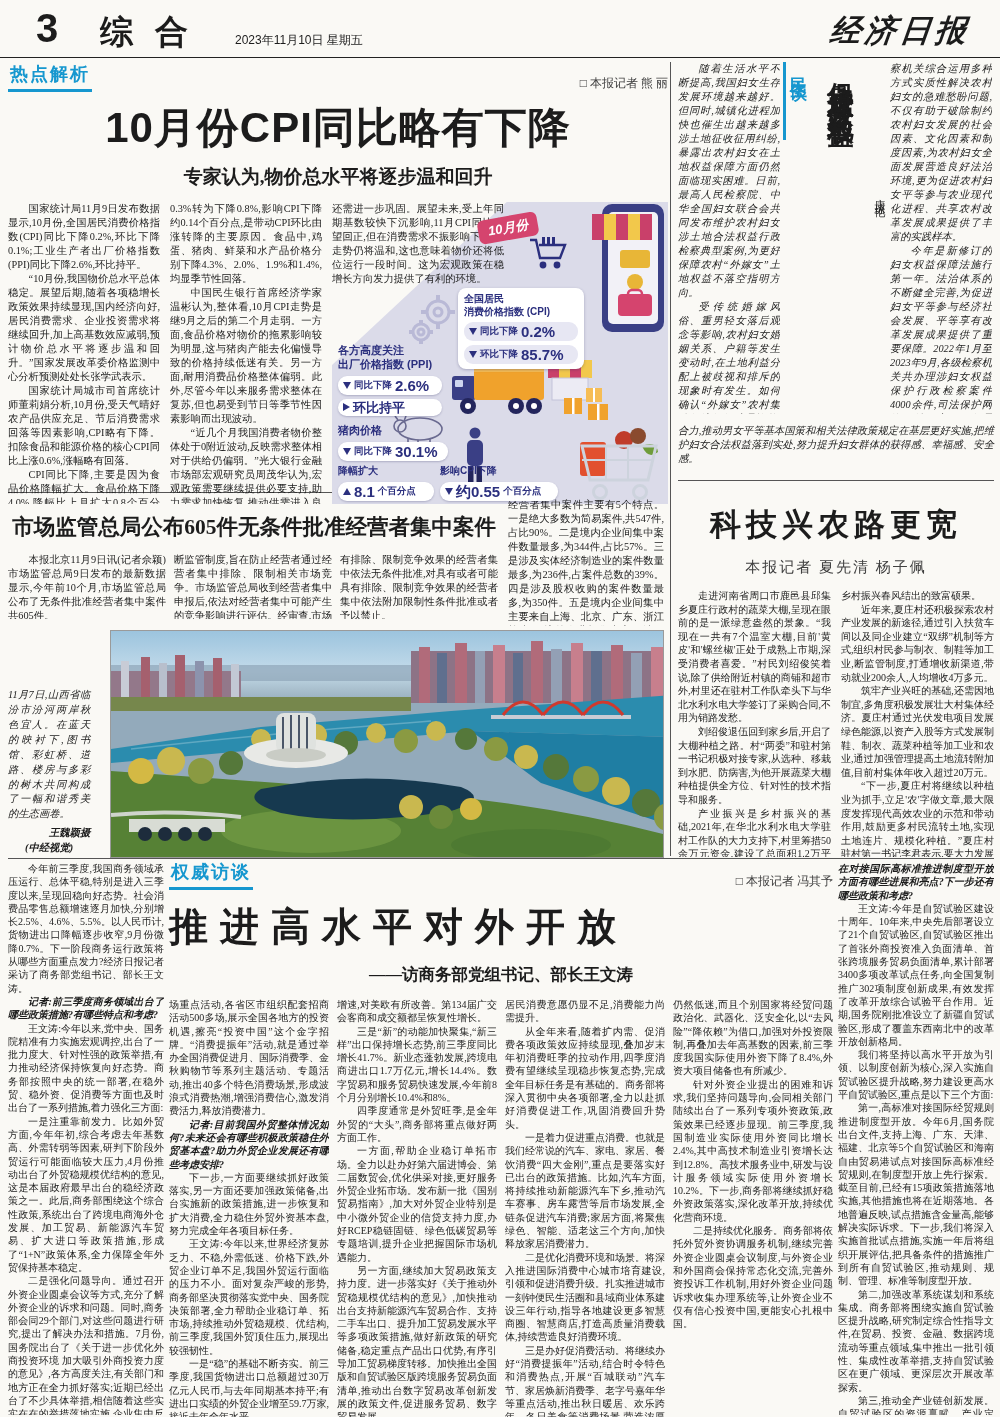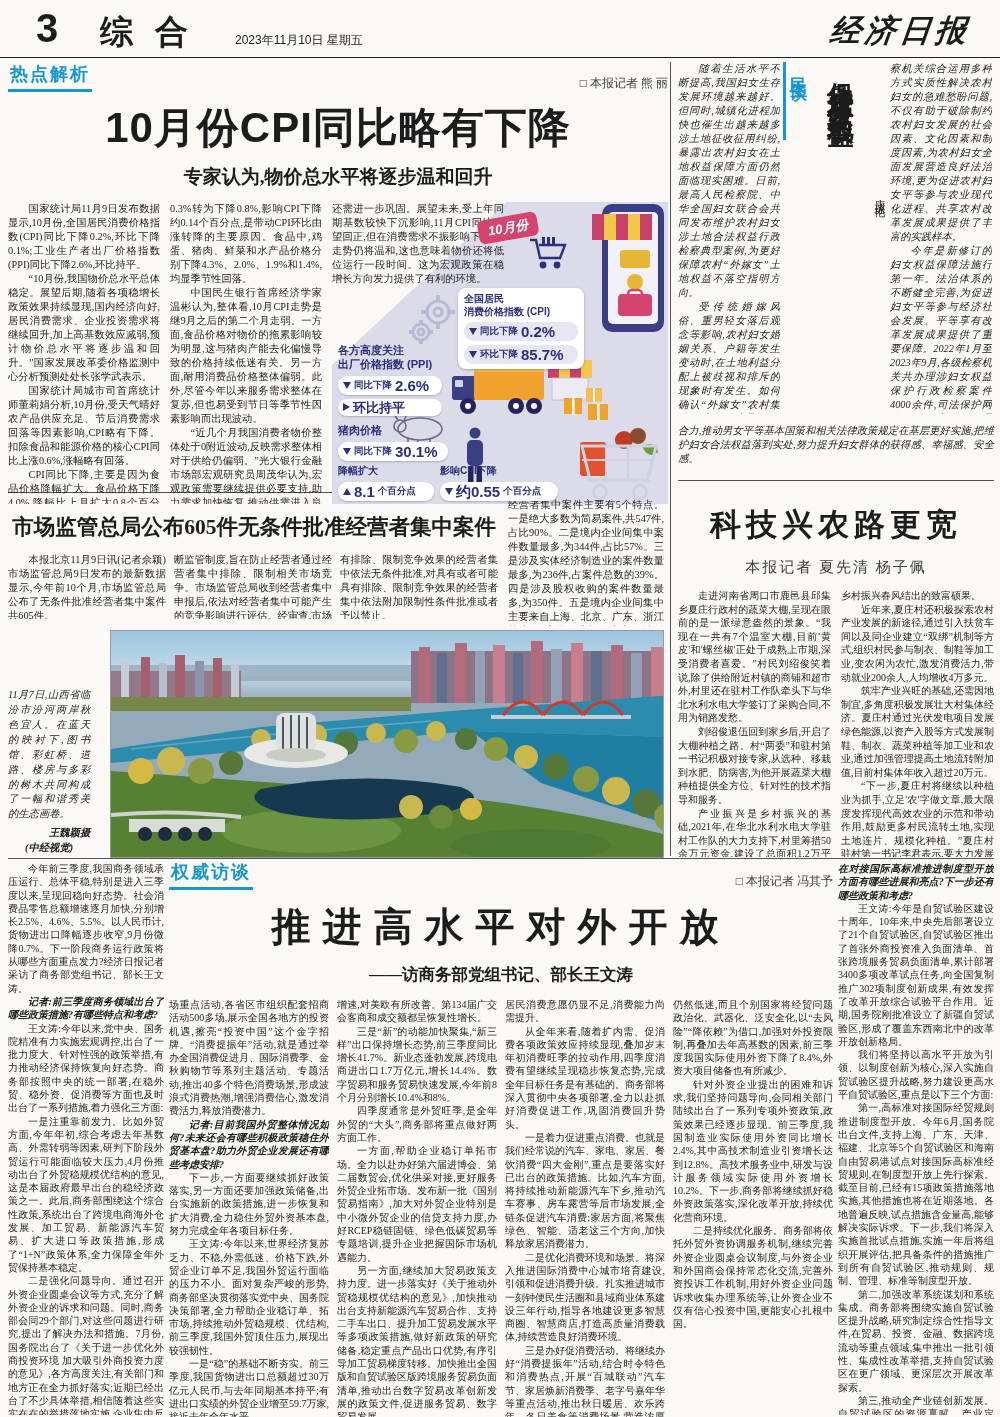--- a/index.html
+++ b/index.html
@@ -83,21 +83,21 @@
   .kj{position:absolute;left:678px;top:486px;width:316px;height:372px;}
   .kj h1{margin:18px 0 0;text-align:center;font-size:31px;font-weight:700;letter-spacing:5px;font-family:"Liberation Serif",serif;}
   .kj .byline{display:block;text-align:center;margin-top:12px;font-size:15px;letter-spacing:2px;}
   .kj .cols{display:flex;gap:10px;margin-top:12px;height:268px;}
   .kj .c{width:153px;height:268px;font-size:10px;}
   
   .iv{position:absolute;left:8px;top:862px;width:986px;height:553px;display:flex;gap:5px;}
   .iv .side{width:156px;height:553px;font-size:10px;line-height:1.33;}
   .iv .center{width:664px;}
   .iv .labelrow{display:flex;justify-content:space-between;align-items:flex-end;height:28px;}
-  .iv h1{margin:10px 0 0;text-align:center;font-size:39px;letter-spacing:12px;}
+  .iv h1{margin:10px 0 0;text-align:left;font-size:39px;letter-spacing:12px;}
   .iv h2{margin:10px 0 0;text-align:center;font-size:16.5px;font-weight:700;}
   .iv .cols{display:flex;gap:8px;margin-top:12px;height:424px;}
   .iv .c{width:160px;height:424px;font-size:10px;line-height:1.33;}
 </style>
 </head>
 <body>
 
 <div class="page">
 
   <div class="hdr">
@@ -443,21 +443,21 @@
     <h1>科技兴农路更宽</h1>
     <span class="byline">本报记者 夏先清 杨子佩</span>
     <div class="cols">
       <div class="c body">
           <p class="para">走进河南省周口市鹿邑县邱集乡夏庄行政村的蔬菜大棚,呈现在眼前的是一派绿意盎然的景象。“我现在一共有7个温室大棚,目前'黄皮'和'螺丝椒'正处于成熟上市期,深受消费者喜爱。”村民刘绍俊笑着说,除了供给附近村镇的商铺和超市外,村里还在驻村工作队牵头下与华北水利水电大学签订了采购合同,不用为销路发愁。</p>
           <p class="para">刘绍俊退伍回到家乡后,开启了大棚种植之路。村“两委”和驻村第一书记积极对接专家,从选种、移栽到水肥、防病害,为他开展蔬菜大棚种植提供全方位、针对性的技术指导和服务。</p>
           <p class="para">产业振兴是乡村振兴的基础,2021年,在华北水利水电大学驻村工作队的大力支持下,村里筹措50余万元资金,建设了总面积1.2万平方米的15个蔬菜大棚,并通过优选品种、利用大棚控温等方式,实现“春提早”“秋提早”“秋延后”的辣椒不间断生产。</p>
         </div>
       <div class="c body">
           <p class="para noindent">乡村振兴春风结出的致富硕果。</p>
-          <p class="para">近年来,夏庄村还积极探索农村产业发展的新途径,通过引入扶贫车间以及同企业建立“双绑”机制等方式,组织村民参与制衣、制鞋等加工业,变农闲为农忙,激发消费活力,带动就业200余人,人均增收4万多元。</p>
+          <p class="para">近年来,夏庄村还积极探索农村产业发展的新途径,通过引入扶贫车间以及同企业建立“双绑”机制等方式,组织村民参与制衣、制鞋等加工业,断监管制度,打通增收新渠道,带动就业200余人,人均增收4万多元。</p>
           <p class="para">筑牢产业兴旺的基础,还需因地制宜,多角度积极发展壮大村集体经济。夏庄村通过光伏发电项目发展绿色能源,以资产入股等方式发展制鞋、制衣、蔬菜种植等加工业和农业,通过加强管理提高土地流转附加值,目前村集体年收入超过20万元。</p>
           <p class="para">“下一步,夏庄村将继续以种植业为抓手,立足'农'字做文章,最大限度发挥现代高效农业的示范和带动作用,鼓励更多村民流转土地,实现土地连片、规模化种植。”夏庄村驻村第一书记李君表示,要大力发展大棚种植产业,引导村民从传统家庭分散式种植,转变为集中化种植、规模化经营,让大棚种植产业成为村民致富的“钱袋子”,为村民增收拓宽渠道。</p>
         </div>
     </div>
   </div>
 
   <div class="iv">
     <div class="side body">
         <p class="para">今年前三季度,我国商务领域承压运行、总体平稳,特别是进入三季度以来,呈现回稳向好态势。社会消费品零售总额增速逐月加快,分别增长2.5%、4.6%、5.5%。以人民币计,货物进出口降幅逐步收窄,9月份微降0.7%。下一阶段商务运行政策将从哪些方面重点发力?经济日报记者采访了商务部党组书记、部长王文涛。</p>
         <p class="para q">记者:前三季度商务领域出台了哪些政策措施?有哪些特点和考虑?</p>

